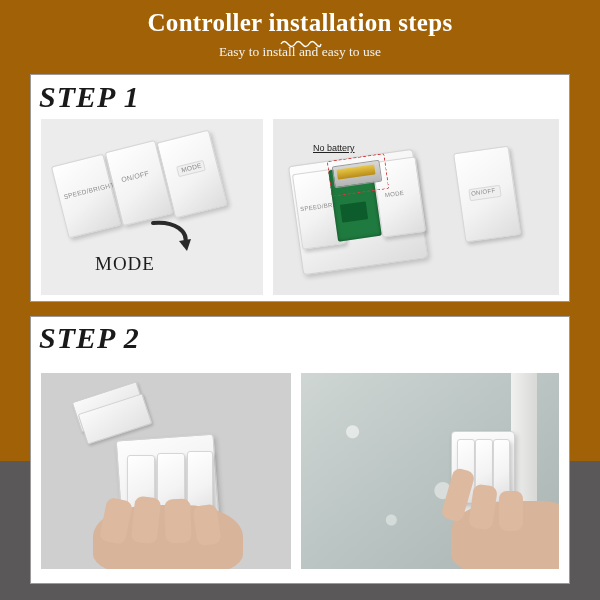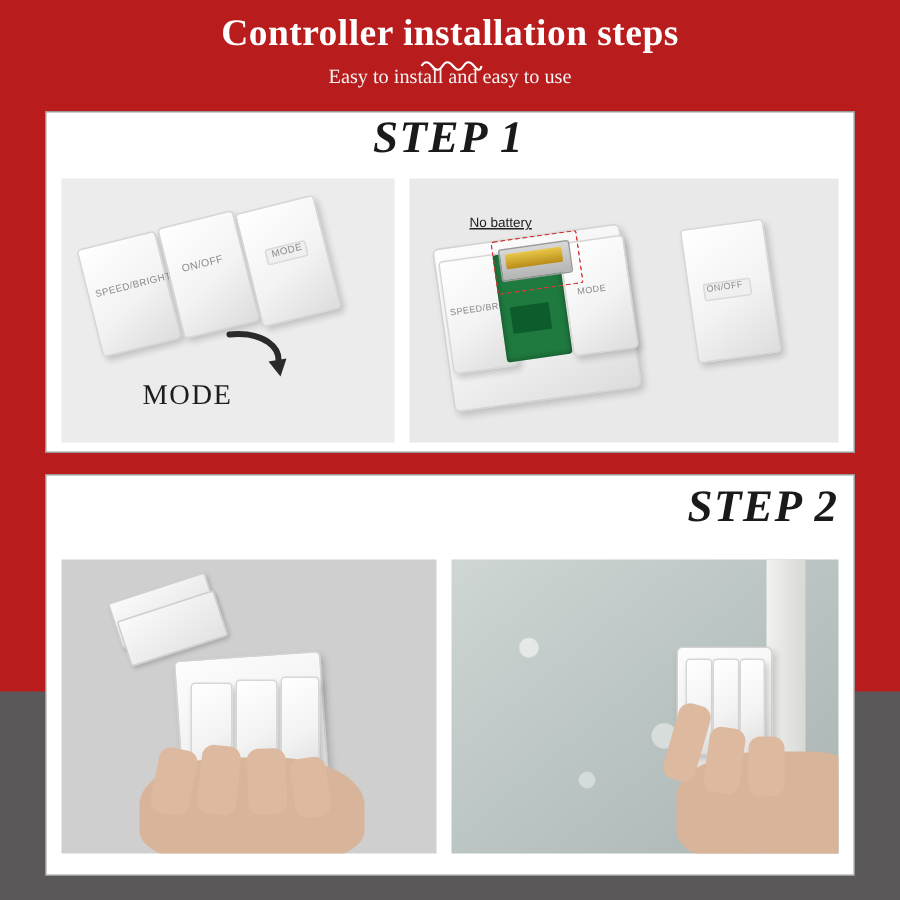--- a/index.html
+++ b/index.html
@@ -11,21 +11,21 @@
     width: 600px;
     height: 600px;
     font-family: "Liberation Sans", sans-serif;
     overflow: hidden;
     position: relative;
   }
 
   .page {
     width: 600px;
     height: 461px;
-    background: #b91c1c;
+    background: #a16207;
     position: relative;
   }
 
   
   .header {
     text-align: center;
     padding-top: 8px;
   }
   .main-title {
     font-size: 25px;
@@ -62,23 +62,22 @@
   }
   #step1-card { left: 30px;  top: 74px;  width: 540px; height: 228px; }
   #step2-card { left: 30px;  top: 316px; width: 540px; height: 268px; }
 
   .step-head {
     display: flex;
     align-items: center;
     height: 44px;
     padding-left: 8px;
     box-sizing: border-box;
-    flex-direction: column;
-  }
-  #step2-card .step-head { height: 56px; align-items: flex-end; padding-top: 4px;}
+  }
+  #step2-card .step-head { height: 56px; align-items: flex-start; padding-top: 4px;}
 
   .step-label {
     font-family: "Liberation Serif", serif;
     font-style: italic;
     font-weight: bold;
     font-size: 30px;
     color: #1a1a1a;
     letter-spacing: 1px;
     white-space: nowrap;
     padding-right: 10px;

